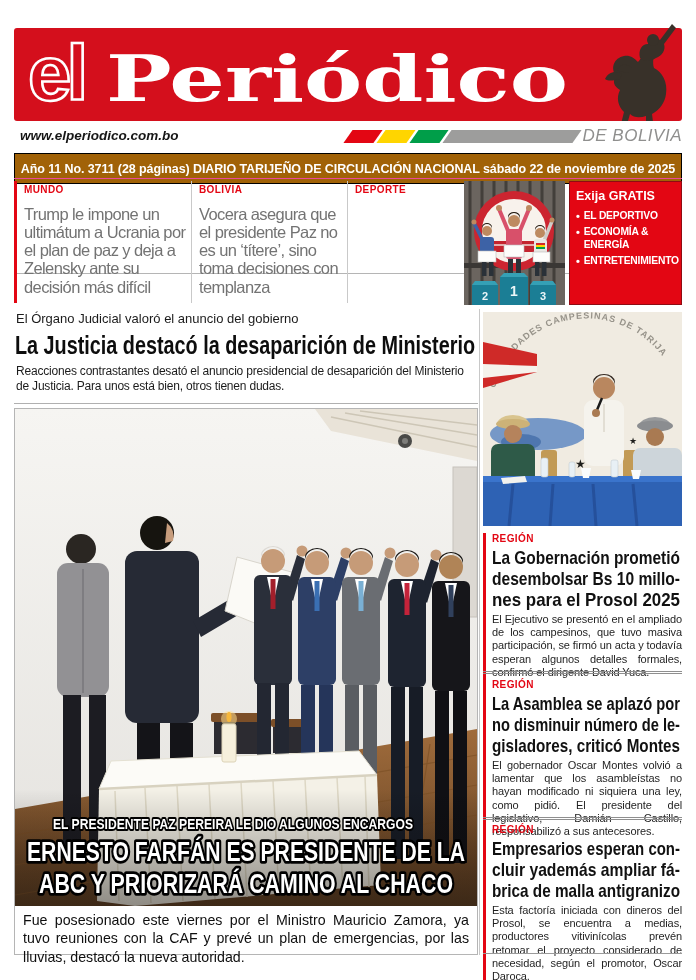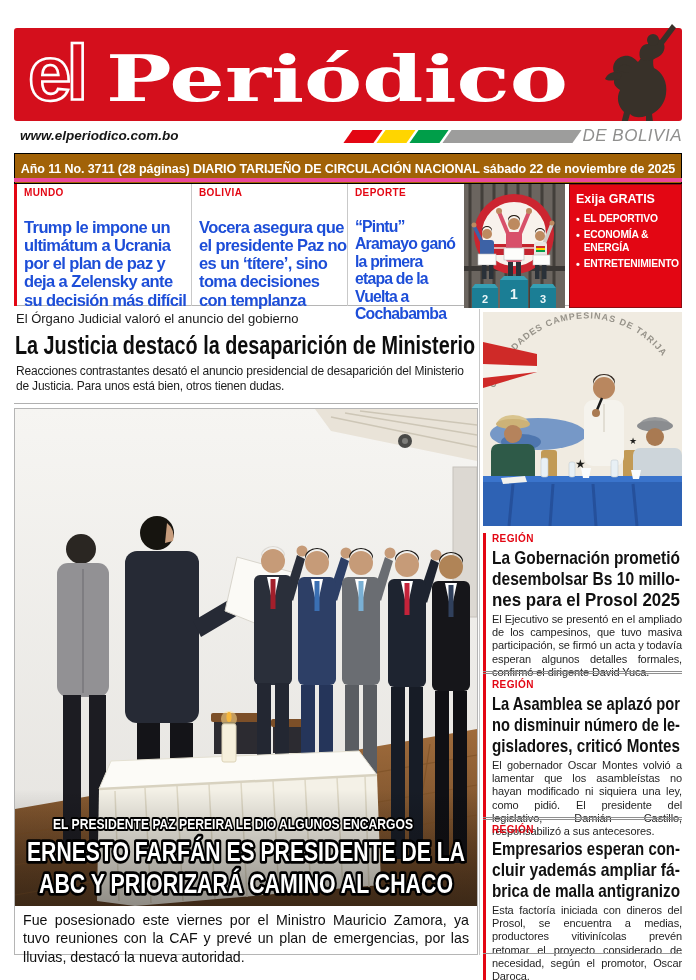--- a/index.html
+++ b/index.html
@@ -16,25 +16,25 @@
   .flagline{position:absolute;right:0;top:8px;display:flex;align-items:center;height:14px;}
   .fseg{width:30px;height:13px;transform:skewX(-35deg);margin-right:3px;}
   .fgray{width:130px;height:13px;transform:skewX(-35deg);margin-right:6px;background:#9d9d9c;}
   .debolivia{font-style:italic;font-weight:normal;font-size:17px;color:#8f8f8e;letter-spacing:.5px;}
 
   .infobar{position:absolute;left:14px;top:153px;width:668px;height:31px;background:#a16207;border:1px solid #000;
            box-sizing:border-box;display:flex;align-items:center;justify-content:center;}
   .infobar span{color:#ffffff;font-weight:bold;font-size:12.5px;letter-spacing:-.1px;white-space:nowrap;}
 
   
-  .toprow{position:absolute;left:14px;top:178px;width:668px;height:128px;border-top:4px solid #ec4899;border-bottom:1px solid #b5b5b5;box-sizing:border-box;}
+  .toprow{position:absolute;left:14px;top:178px;width:668px;height:96px;border-top:1px solid #ec4899;border-bottom:1px solid #b5b5b5;box-sizing:border-box;}
   .top-redbar{position:absolute;left:0;top:2px;width:3px;height:122px;background:#e30613;}
   .tcell{position:absolute;top:5px;}
   .sec-label{font-weight:bold;font-size:10px;color:#e30613;letter-spacing:.4px;}
-  .top-head{font-weight:bold;font-size:16.5px;line-height:1.1;letter-spacing:-.6px;color:#1d4ed8;margin-top:20px;}
+  .top-head{font-weight:normal;font-size:16.5px;line-height:1.1;letter-spacing:-.6px;color:#737373;margin-top:10px;}
   .vsep-cell{position:absolute;top:2px;width:1px;height:122px;background:#c9c9c9;}
   .promo{position:absolute;left:555px;top:2px;width:113px;height:124px;background:#e30613;border:1px solid #8f0b12;
          box-sizing:border-box;padding:7px 6px;color:#fff;}
   .promo-title{font-weight:bold;font-size:12.5px;margin-bottom:7px;}
   .promo-item{display:flex;gap:4px;font-weight:bold;font-size:10.3px;line-height:1.2;margin-bottom:4px;letter-spacing:-.2px;}
   .promo-bullet{font-size:11px;line-height:1.1;}
 
   
   .lead{position:absolute;left:14px;top:309px;width:464px;height:95px;border-bottom:1px solid #b0b0b0;box-sizing:border-box;}
   .lead-kicker{position:absolute;left:2px;top:2px;font-size:13px;color:#1b1b1b;}
@@ -105,21 +105,20 @@
     <div class="vsep-cell" style="left:177px;"></div>
 
     <div class="tcell" style="left:185px;width:148px;">
       <div class="sec-label">BOLIVIA</div>
       <div class="top-head">Vocera asegura que el presidente Paz no es un ‘títere’, sino toma decisiones con templanza</div>
     </div>
     <div class="vsep-cell" style="left:333px;"></div>
 
     <div class="tcell" style="left:341px;width:104px;">
       <div class="sec-label">DEPORTE</div>
-      <div class="top-head" style="font-size:15.8px;letter-spacing:-.8px;">“Pintu” Aramayo ganó la primera etapa de la Vuelta a Cochabamba</div>
     </div>
 
     <svg style="position:absolute;left:450px;top:2px;" width="101" height="124" viewBox="0 0 101 124">
       <rect x="0" y="0" width="101" height="124" fill="#6b655f"></rect>
       <g stroke="#433f3a" stroke-width="3">
         <line x1="6" y1="0" x2="6" y2="124"></line>
           <line x1="18" y1="0" x2="18" y2="124"></line>
         <line x1="30" y1="0" x2="30" y2="124"></line>
           <line x1="42" y1="0" x2="42" y2="124"></line>
         <line x1="54" y1="0" x2="54" y2="124"></line>

